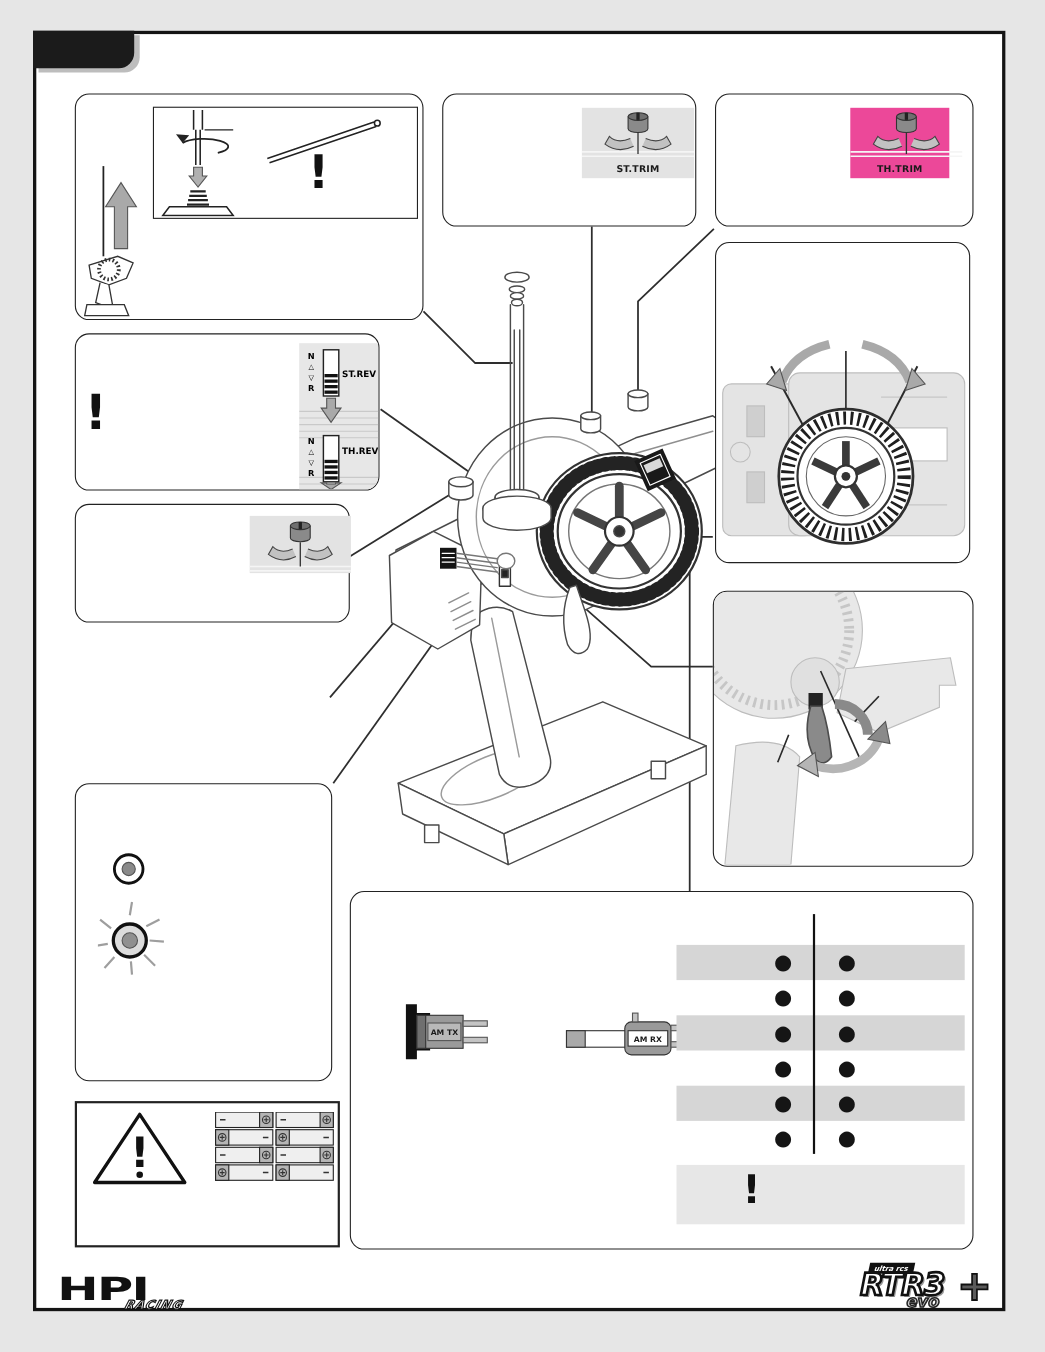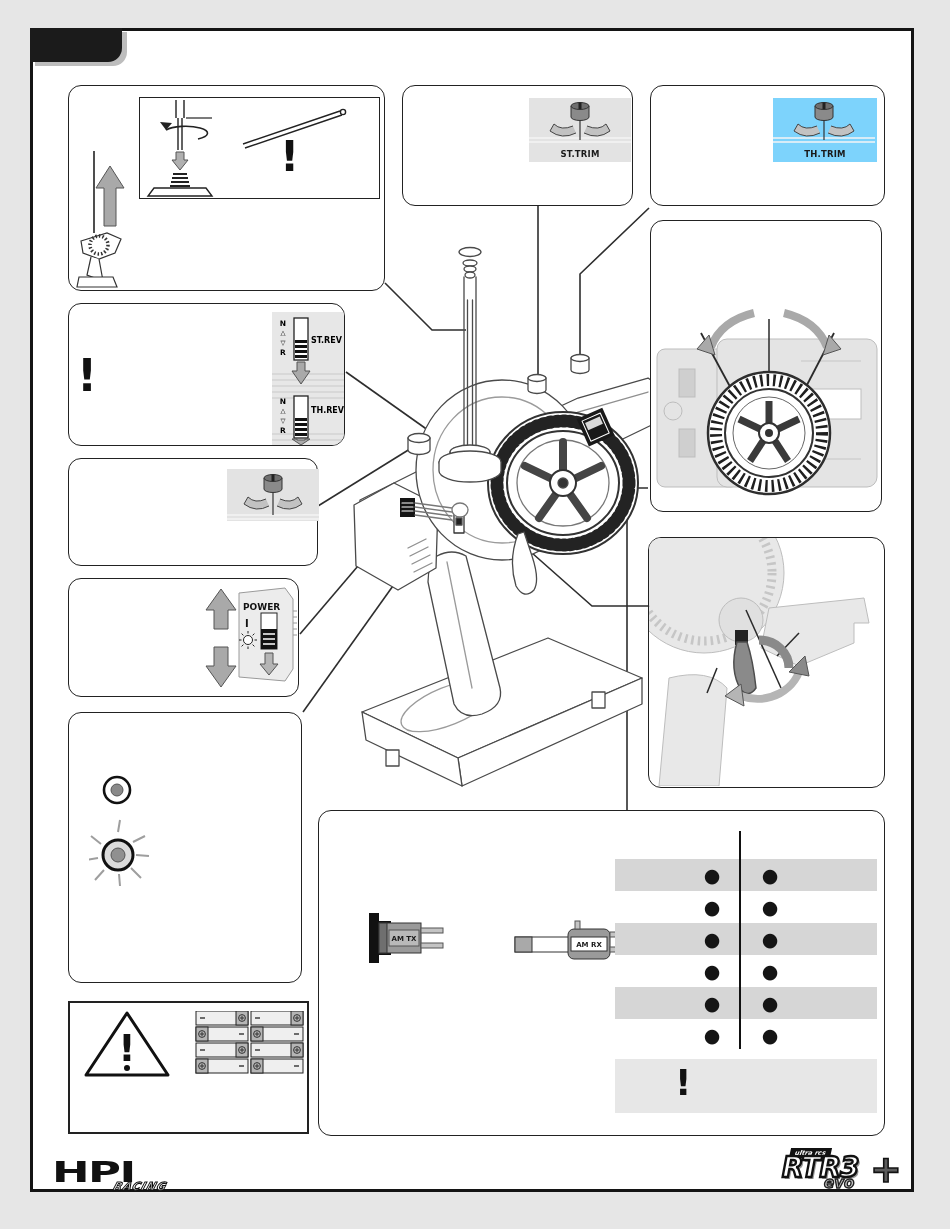--- a/index.html
+++ b/index.html
@@ -177,21 +177,21 @@
         <path d="M51 22 V42" stroke="#333" stroke-width="1.2"></path>
         <path d="M42 8 v11 a9 3.5 0 0 0 18 0 V8" fill="#8a8a8a" stroke="#333"></path>
         <ellipse cx="51" cy="8" rx="9" ry="3.5" fill="#6f6f6f" stroke="#333"></ellipse>
         <rect x="49.5" y="4.5" width="3" height="6.5" fill="#222"></rect>
       </svg>
       <div class="tinylabel" style="margin-top:1px;">ST.TRIM</div>
     </div>
   </div>
 
   <div class="cbox" style="left:650px;top:85px;width:235px;height:121px;">
-    <div class="grayinset" style="left:122px;top:12px;width:104px;height:64px;background:#7dd3fc;">
+    <div class="grayinset" style="left:122px;top:12px;width:90px;height:64px;background:#ec4899;">
       <svg width="102" height="46" viewBox="0 0 102 46">
         <path d="M0 40 h102 M0 44 h102" stroke="#f5f5f5" stroke-width="1.5"></path>
         <path d="M44 28 Q32 33 25 26 L21 33 Q33 42 47 35" fill="#c2c2c2" stroke="#444" stroke-width="1"></path>
         <path d="M58 28 Q70 33 77 26 L81 33 Q69 42 55 35" fill="#c2c2c2" stroke="#444" stroke-width="1"></path>
         <path d="M51 22 V42" stroke="#333" stroke-width="1.2"></path>
         <path d="M42 8 v11 a9 3.5 0 0 0 18 0 V8" fill="#8a8a8a" stroke="#333"></path>
         <ellipse cx="51" cy="8" rx="9" ry="3.5" fill="#6f6f6f" stroke="#333"></ellipse>
         <rect x="49.5" y="4.5" width="3" height="6.5" fill="#222"></rect>
       </svg>
       <div class="tinylabel" style="margin-top:1px;">TH.TRIM</div>
@@ -283,38 +283,20 @@
         <path d="M39 30 Q28 35 21 28 L17 35 Q29 44 42 37" fill="#c2c2c2" stroke="#444" stroke-width="1"></path>
         <path d="M53 30 Q64 35 71 28 L75 35 Q63 44 50 37" fill="#c2c2c2" stroke="#444" stroke-width="1"></path>
         <path d="M46 24 V46" stroke="#333" stroke-width="1.2"></path>
         <path d="M37 9 v11 a9 3.5 0 0 0 18 0 V9" fill="#8a8a8a" stroke="#333"></path>
         <ellipse cx="46" cy="9" rx="9" ry="3.5" fill="#6f6f6f" stroke="#333"></ellipse>
         <rect x="44.5" y="5.5" width="3" height="6.5" fill="#222"></rect>
       </svg>
     </div>
   </div>
 
-  <div class="cbox" style="left:68px;top:578px;width:231px;height:119px;">
-    <svg width="228" height="116" viewBox="0 0 228 116">
-      <polygon points="152,10 167,31 159,31 159,50 145,50 145,31 137,31" fill="#a9a9a9" stroke="#555"></polygon>
-      <polygon points="152,108 137,87 145,87 145,68 159,68 159,87 167,87" fill="#a9a9a9" stroke="#555"></polygon>
-      <path d="M170 14 L216 9 L224 20 L224 90 L216 102 L170 98 Z" fill="#ececec" stroke="#9a9a9a"></path>
-      <path d="M224 32 h16 M224 38 h16 M224 44 h16 M224 50 h16 M224 56 h16" stroke="#9a9a9a" fill="none"></path>
-      <text x="174" y="31" font-size="9" font-weight="bold" fill="#111">POWER</text>
-      <text x="176" y="48" font-size="10" font-weight="bold" fill="#111">I</text>
-      <g stroke="#222" fill="#fff">
-        <circle cx="179" cy="61" r="4.5"></circle>
-        <path d="M179 54.5 v-2.5 M179 67.5 v2.5 M172.5 61 h-2.5 M185.5 61 h2.5 M174.4 56.4 l-1.8 -1.8 M183.6 65.6 l1.8 1.8 M174.4 65.6 l-1.8 1.8 M183.6 56.4 l1.8 -1.8"></path>
-      </g>
-      <rect x="192" y="34" width="16" height="36" fill="#fff" stroke="#222"></rect>
-      <rect x="192" y="50" width="16" height="20" fill="#111"></rect>
-      <path d="M194 55 h12 M194 60 h12 M194 65 h12" stroke="#fff" stroke-width="1.3"></path>
-      <polygon points="200,96 191,85 196,85 196,74 204,74 204,85 209,85" fill="#b5b5b5" stroke="#555"></polygon>
-    </svg>
-  </div>
 
   <div class="cbox" style="left:68px;top:712px;width:234px;height:271px;">
     <svg class="abs" style="left:20px;top:55px;" width="90" height="120" viewBox="0 0 90 120">
       <g>
         <circle cx="28" cy="22" r="13" fill="#fff" stroke="#111" stroke-width="2.6"></circle>
         <circle cx="28" cy="22" r="6" fill="#8a8a8a" stroke="#555"></circle>
       </g>
       <g>
         <g stroke="#9e9e9e" stroke-width="2">
           <path d="M29 64 L31 52 M44 74 L56 68 M47 87 L60 88 M42 100 L52 110 M30 106 L31 118 M15 102 L6 112 M9 90 L-3 92 M12 76 L2 68"></path>

